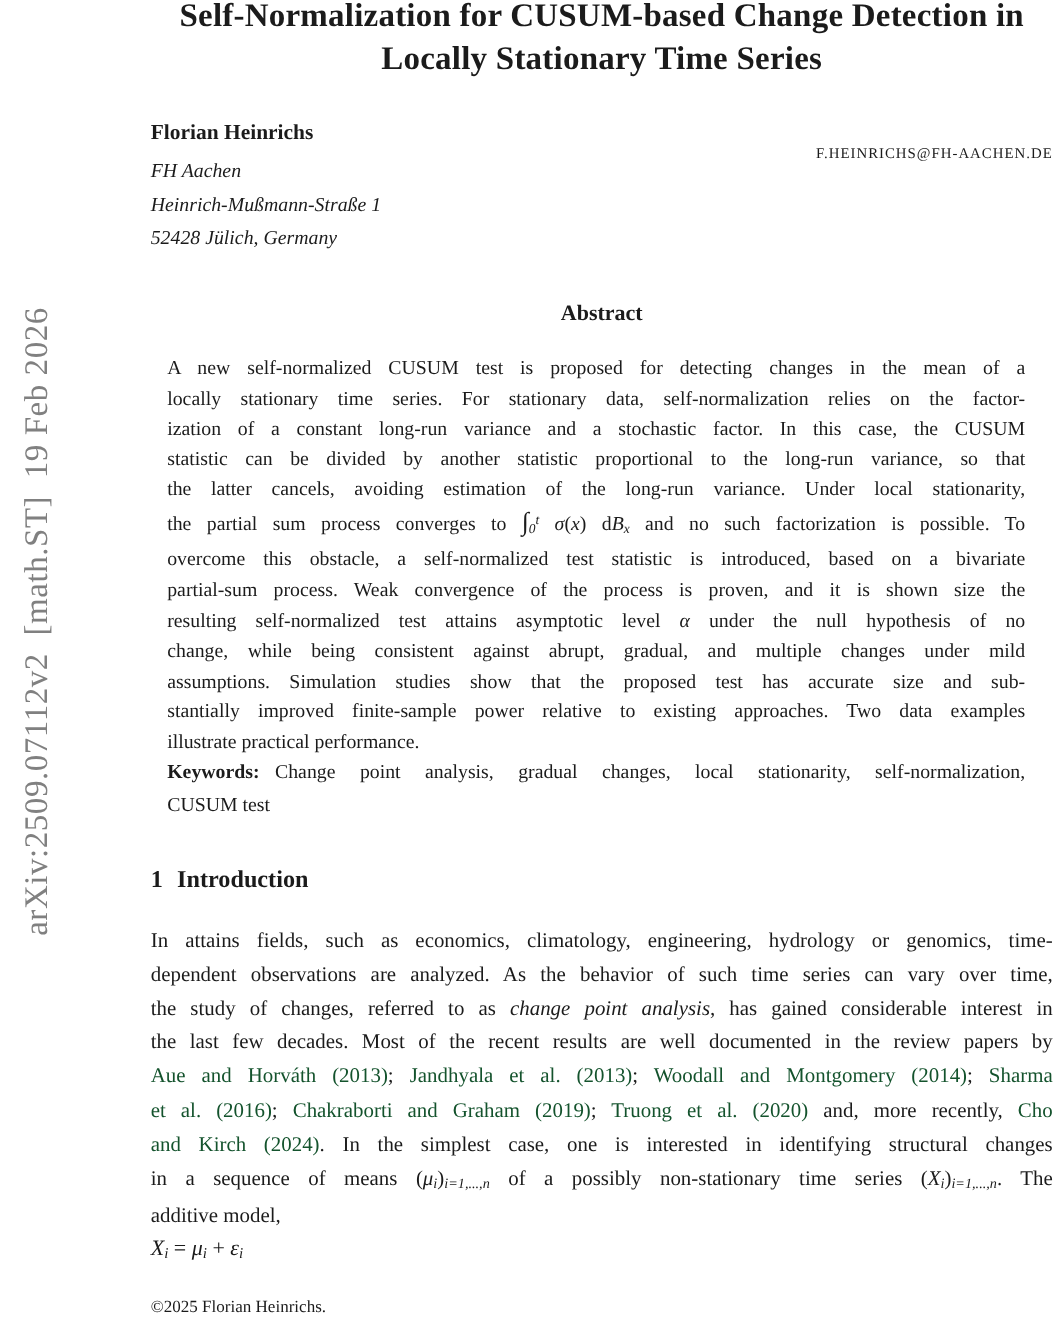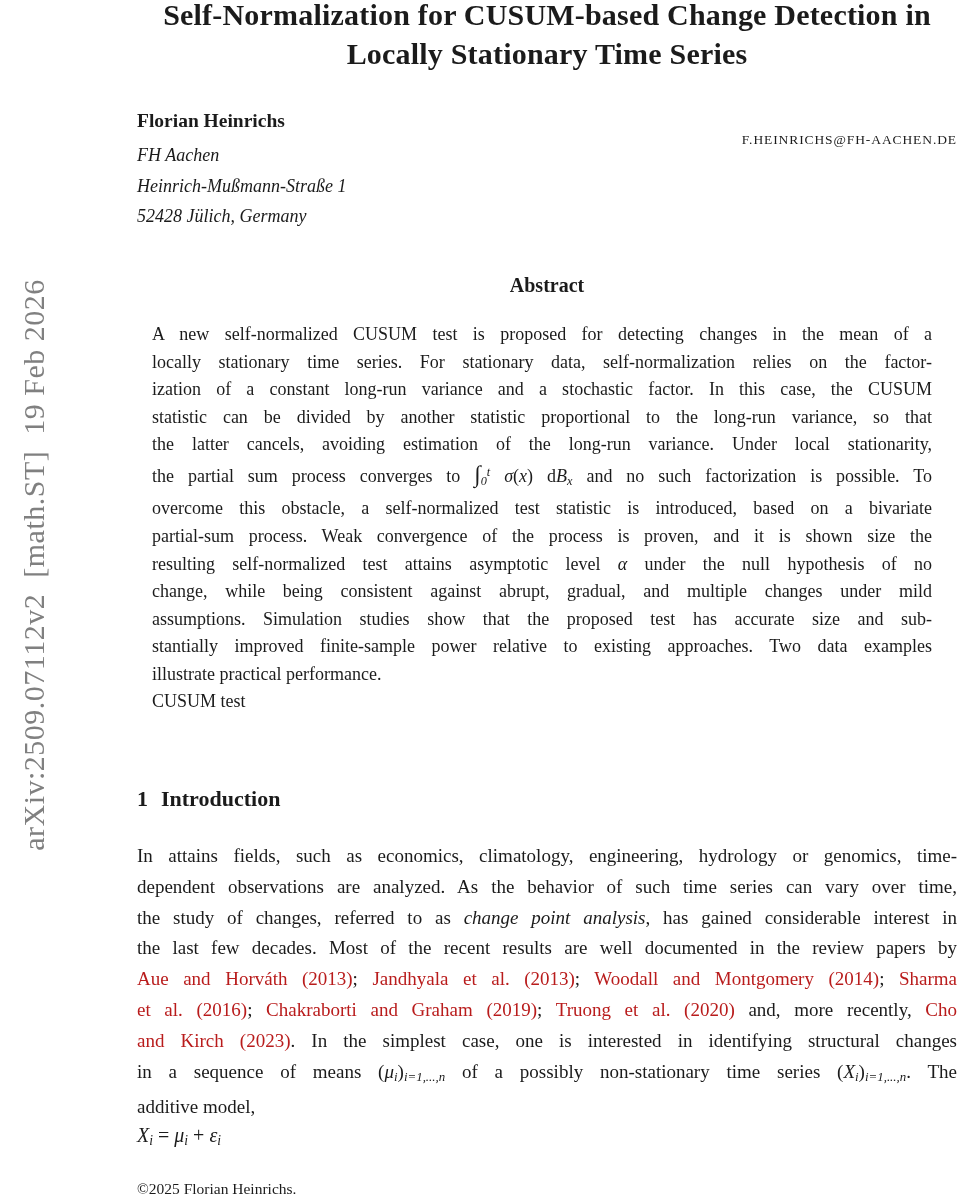--- a/index.html
+++ b/index.html
@@ -126,21 +126,21 @@
     left: 0;
     width: 820px;
     font-size: 15.5px;
     line-height: 22px;
   }
   
   .jline { text-align: justify; text-align-last: justify; }
   .jline.last { text-align-last: left; }
   
   .seg-it   { font-style: italic; }
-  .seg-cite { color: #b91c1c; }
+  .seg-cite { color: #14532d; }
   .seg-sub  { font-size: 0.68em; font-style: italic; vertical-align: -0.22em; }
   .seg-sup  { font-size: 0.68em; font-style: italic; vertical-align: 0.5em; }
   .seg-int  { font-size: 1.3em; font-style: italic; }
   .seg-kw   { font-weight: bold; margin-right: 14px; }
 </style>
 </head>
 <body>
 
 <div class="page">
 
@@ -176,35 +176,36 @@
         <div class="jline"><span>overcome this obstacle, a self-normalized test statistic is introduced, based on a bivariate</span></div>
         <div class="jline"><span>partial-sum process. Weak convergence of the process is proven, and it is shown size the</span></div>
         <div class="jline"><span>resulting self-normalized test attains asymptotic level </span><span class="seg-it">α</span><span> under the null hypothesis of no</span></div>
         <div class="jline"><span>change, while being consistent against abrupt, gradual, and multiple changes under mild</span></div>
         <div class="jline"><span>assumptions. Simulation studies show that the proposed test has accurate size and sub-</span></div>
         <div class="jline"><span>stantially improved finite-sample power relative to existing approaches. Two data examples</span></div>
         <div class="jline last"><span>illustrate practical performance.</span></div>
       </div>
 
     <div class="keywords">
+        <div class="jline"><span class="seg-kw">Keywords:</span><span>Change point analysis, gradual changes, local stationarity, self-normalization,</span></div>
         <div class="jline last"><span>CUSUM test</span></div>
       </div>
 
     <div class="section-heading">
       <span class="sec-num">1</span><span>Introduction</span>
     </div>
 
     <div class="intro-body">
         <div class="jline"><span>In attains fields, such as economics, climatology, engineering, hydrology or genomics, time-</span></div>
         <div class="jline"><span>dependent observations are analyzed. As the behavior of such time series can vary over time,</span></div>
         <div class="jline"><span>the study of changes, referred to as </span><span class="seg-it">change point analysis</span><span>, has gained considerable interest in</span></div>
         <div class="jline"><span>the last few decades. Most of the recent results are well documented in the review papers by</span></div>
         <div class="jline"><span class="seg-cite">Aue and Horváth (2013)</span><span>; </span><span class="seg-cite">Jandhyala et al. (2013)</span><span>; </span><span class="seg-cite">Woodall and Montgomery (2014)</span><span>; </span><span class="seg-cite">Sharma</span></div>
         <div class="jline"><span class="seg-cite">et al. (2016)</span><span>; </span><span class="seg-cite">Chakraborti and Graham (2019)</span><span>; </span><span class="seg-cite">Truong et al. (2020)</span><span> and, more recently, </span><span class="seg-cite">Cho</span></div>
-        <div class="jline"><span class="seg-cite">and Kirch (2023)</span><span>. In the simplest case, one is interested in identifying structural changes</span></div>
+        <div class="jline"><span class="seg-cite">and Kirch (2024)</span><span>. In the simplest case, one is interested in identifying structural changes</span></div>
         <div class="jline"><span>in a sequence of means (</span><span class="seg-it">μ</span><span class="seg-sub">i</span><span>)</span><span class="seg-sub">i=1,...,n</span><span> of a possibly non-stationary time series (</span><span class="seg-it">X</span><span class="seg-sub">i</span><span>)</span><span class="seg-sub">i=1,...,n</span><span>. The</span></div>
         <div class="jline last"><span>additive model,</span></div>
       </div>
 
     <div class="equation"><span class="seg-it">X</span><span class="seg-sub">i</span><span> = </span><span class="seg-it">μ</span><span class="seg-sub">i</span><span> + </span><span class="seg-it">ε</span><span class="seg-sub">i</span></div>
 
     <div class="footer">©2025 Florian Heinrichs.</div>
 
   </div>
 </div>

